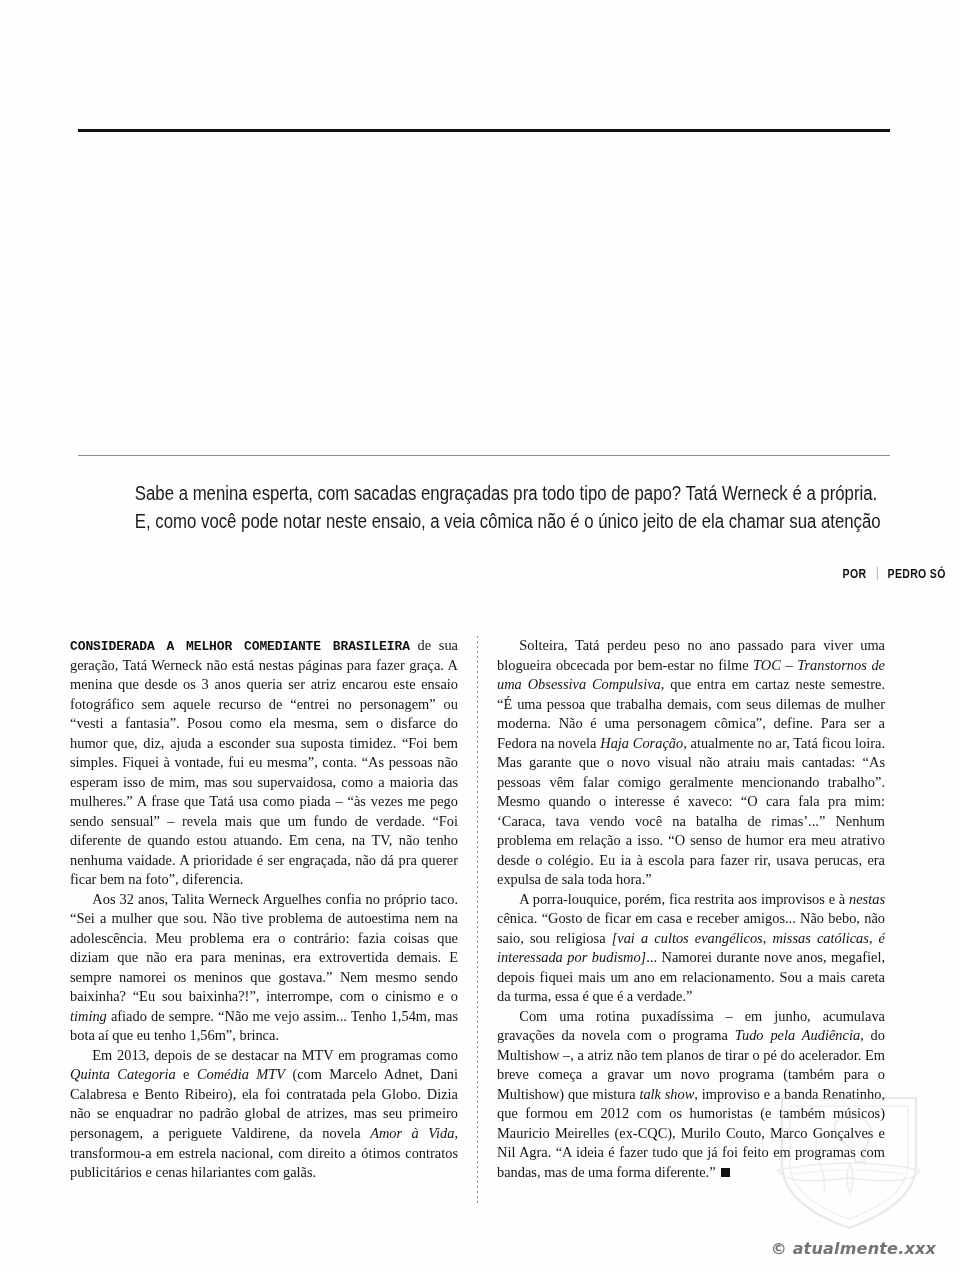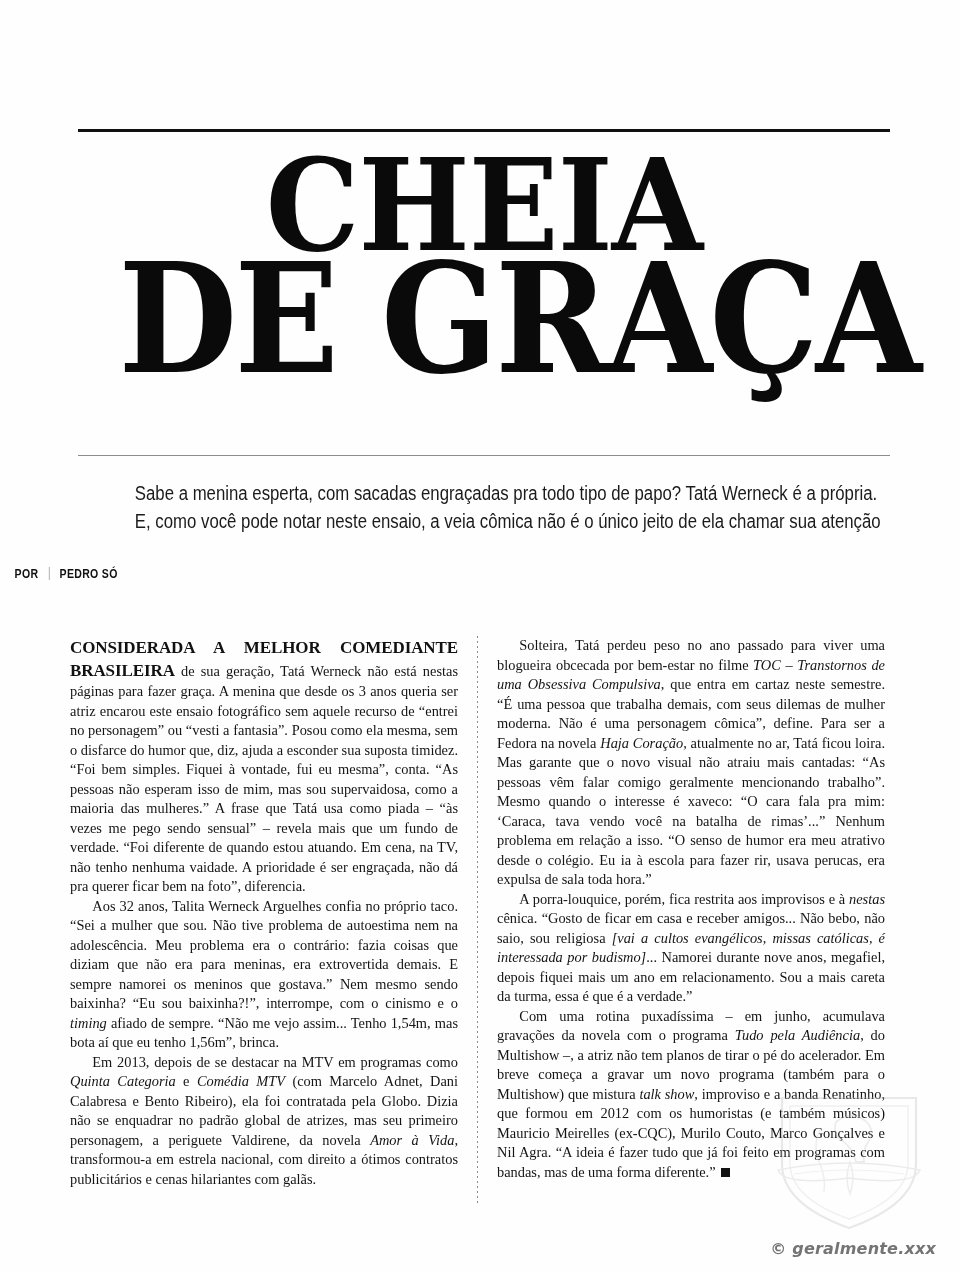--- a/index.html
+++ b/index.html
@@ -90,21 +90,21 @@
     display: block;
     white-space: nowrap;
   }
 
   
   .byline {
     position: absolute;
     left: 0;
     top: 566px;
     width: 960px;
-    text-align: left;
+    text-align: right;
     font-family: "Liberation Sans", "DejaVu Sans", sans-serif;
     font-weight: bold;
     font-size: 13.5px;
     letter-spacing: 0.4px;
     color: #111111;
   }
   .byline .b-inner {
     display: inline-block;
     transform: scaleX(0.78);
     transform-origin: center center;
@@ -157,23 +157,23 @@
   .col p {
     margin: 0;
     text-indent: 1.55em;
   }
   .col p.first {
     text-indent: 0;
   }
   .col p i, .col p em { font-style: italic; }
 
   .lead-in {
-    font-family: Liberation Serif, serif;
+    font-family: Liberation Mono, monospace;
     font-weight: bold;
-    font-size: 17px;
+    font-size: 13px;
     letter-spacing: -0.1px;
     text-transform: uppercase;
     color: #111111;
   }
 
   .endmark {
     display: inline-block;
     width: 9px;
     height: 9px;
     background: #111111;
@@ -205,24 +205,20 @@
     white-space: nowrap;
   }
 </style>
 </head>
 <body>
 
 <div class="page">
 
   <div class="rule-top"></div>
 
-  <div class="headline">
-    <span class="hl-line hl-line-1">CHEIA</span>
-    <span class="hl-line hl-line-2">DE GRAÇA</span>
-  </div>
 
   <div class="rule-under-head"></div>
 
   <div class="deck">
     <span class="deck-line">Sabe a menina esperta, com sacadas engraçadas pra todo tipo de papo? Tatá Werneck é a própria.</span>
     <span class="deck-line">E, como você pode notar neste ensaio, a veia cômica não é o único jeito de ela chamar sua atenção</span>
   </div>
 
   <div class="byline">
     <span class="b-inner">
@@ -249,15 +245,15 @@
   <svg class="watermark-crest" viewBox="0 0 170 150" xmlns="http://www.w3.org/2000/svg">
     <path d="M18 12 L152 12 L152 78 Q152 118 85 142 Q18 118 18 78 Z" fill="none" stroke="#b9b9b9" stroke-width="2.2"></path>
     <path d="M26 20 L144 20 L144 77 Q144 112 85 133 Q26 112 26 77 Z" fill="none" stroke="#cfcfcf" stroke-width="1.4"></path>
     <path d="M72 36 Q86 24 100 34 Q112 42 104 56 Q98 66 100 76 L92 76 Q88 62 80 56 Q68 48 72 36 Z" fill="none" stroke="#c4c4c4" stroke-width="1.8"></path>
     <path d="M86 76 Q80 92 86 108 Q92 92 86 76 Z" fill="none" stroke="#c8c8c8" stroke-width="1.5"></path>
     <path d="M56 44 Q48 60 56 78 Q62 92 60 106" fill="none" stroke="#cccccc" stroke-width="1.5"></path>
     <path d="M14 84 Q85 70 156 84 Q150 100 85 92 Q20 100 14 84 Z" fill="none" stroke="#c2c2c2" stroke-width="1.6"></path>
     <path d="M30 88 Q85 80 140 88" fill="none" stroke="#d2d2d2" stroke-width="1.1"></path>
   </svg>
 
-  <div class="watermark-text">© geralmente.xxx</div>
+  <div class="watermark-text">© atualmente.xxx</div>
 
 </div>
 
 </body></html>

